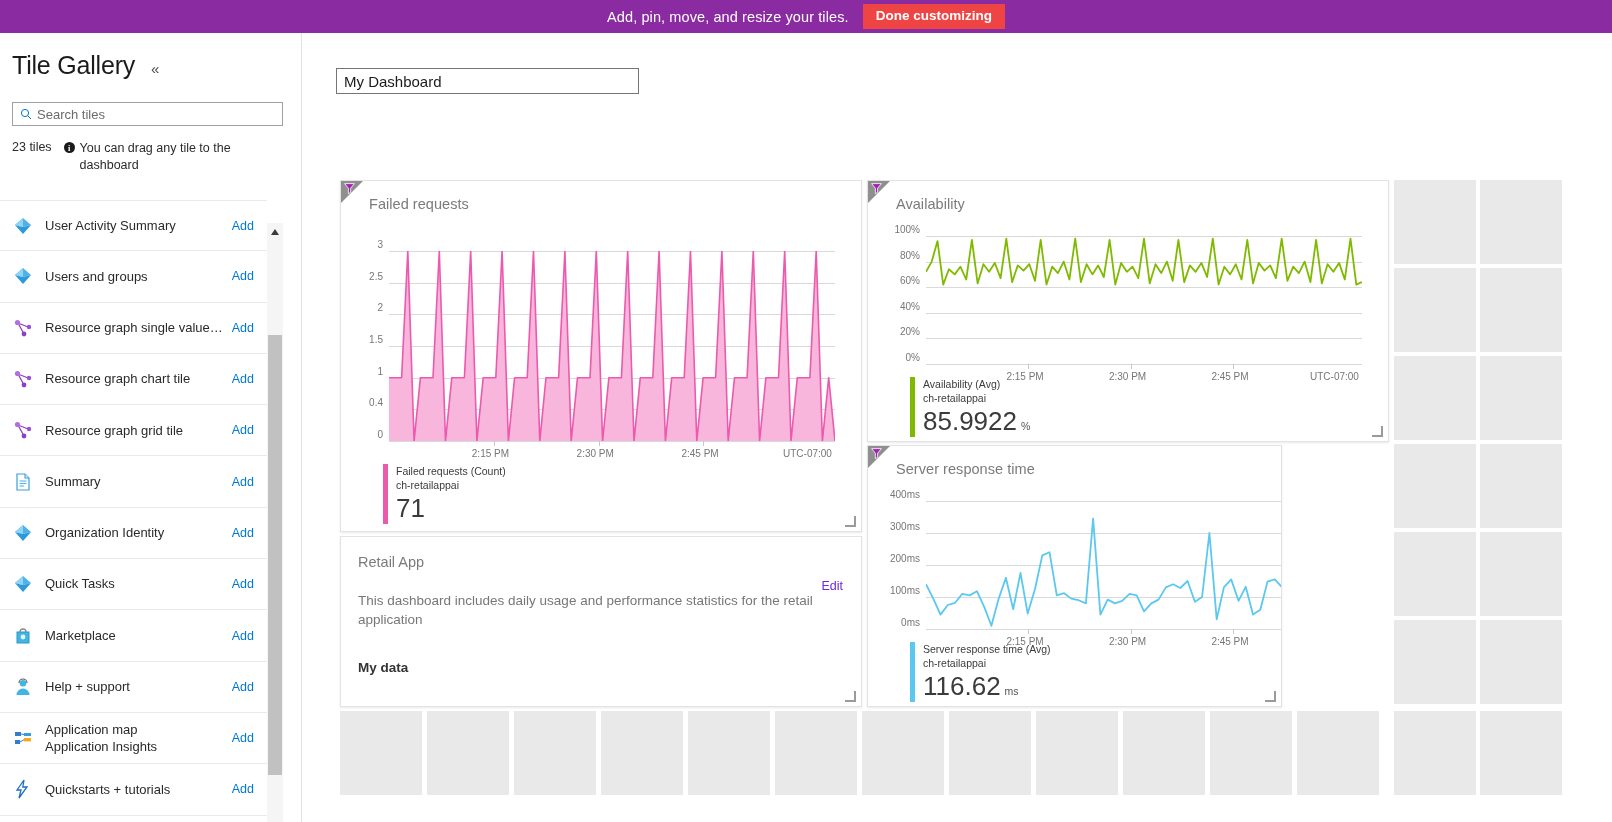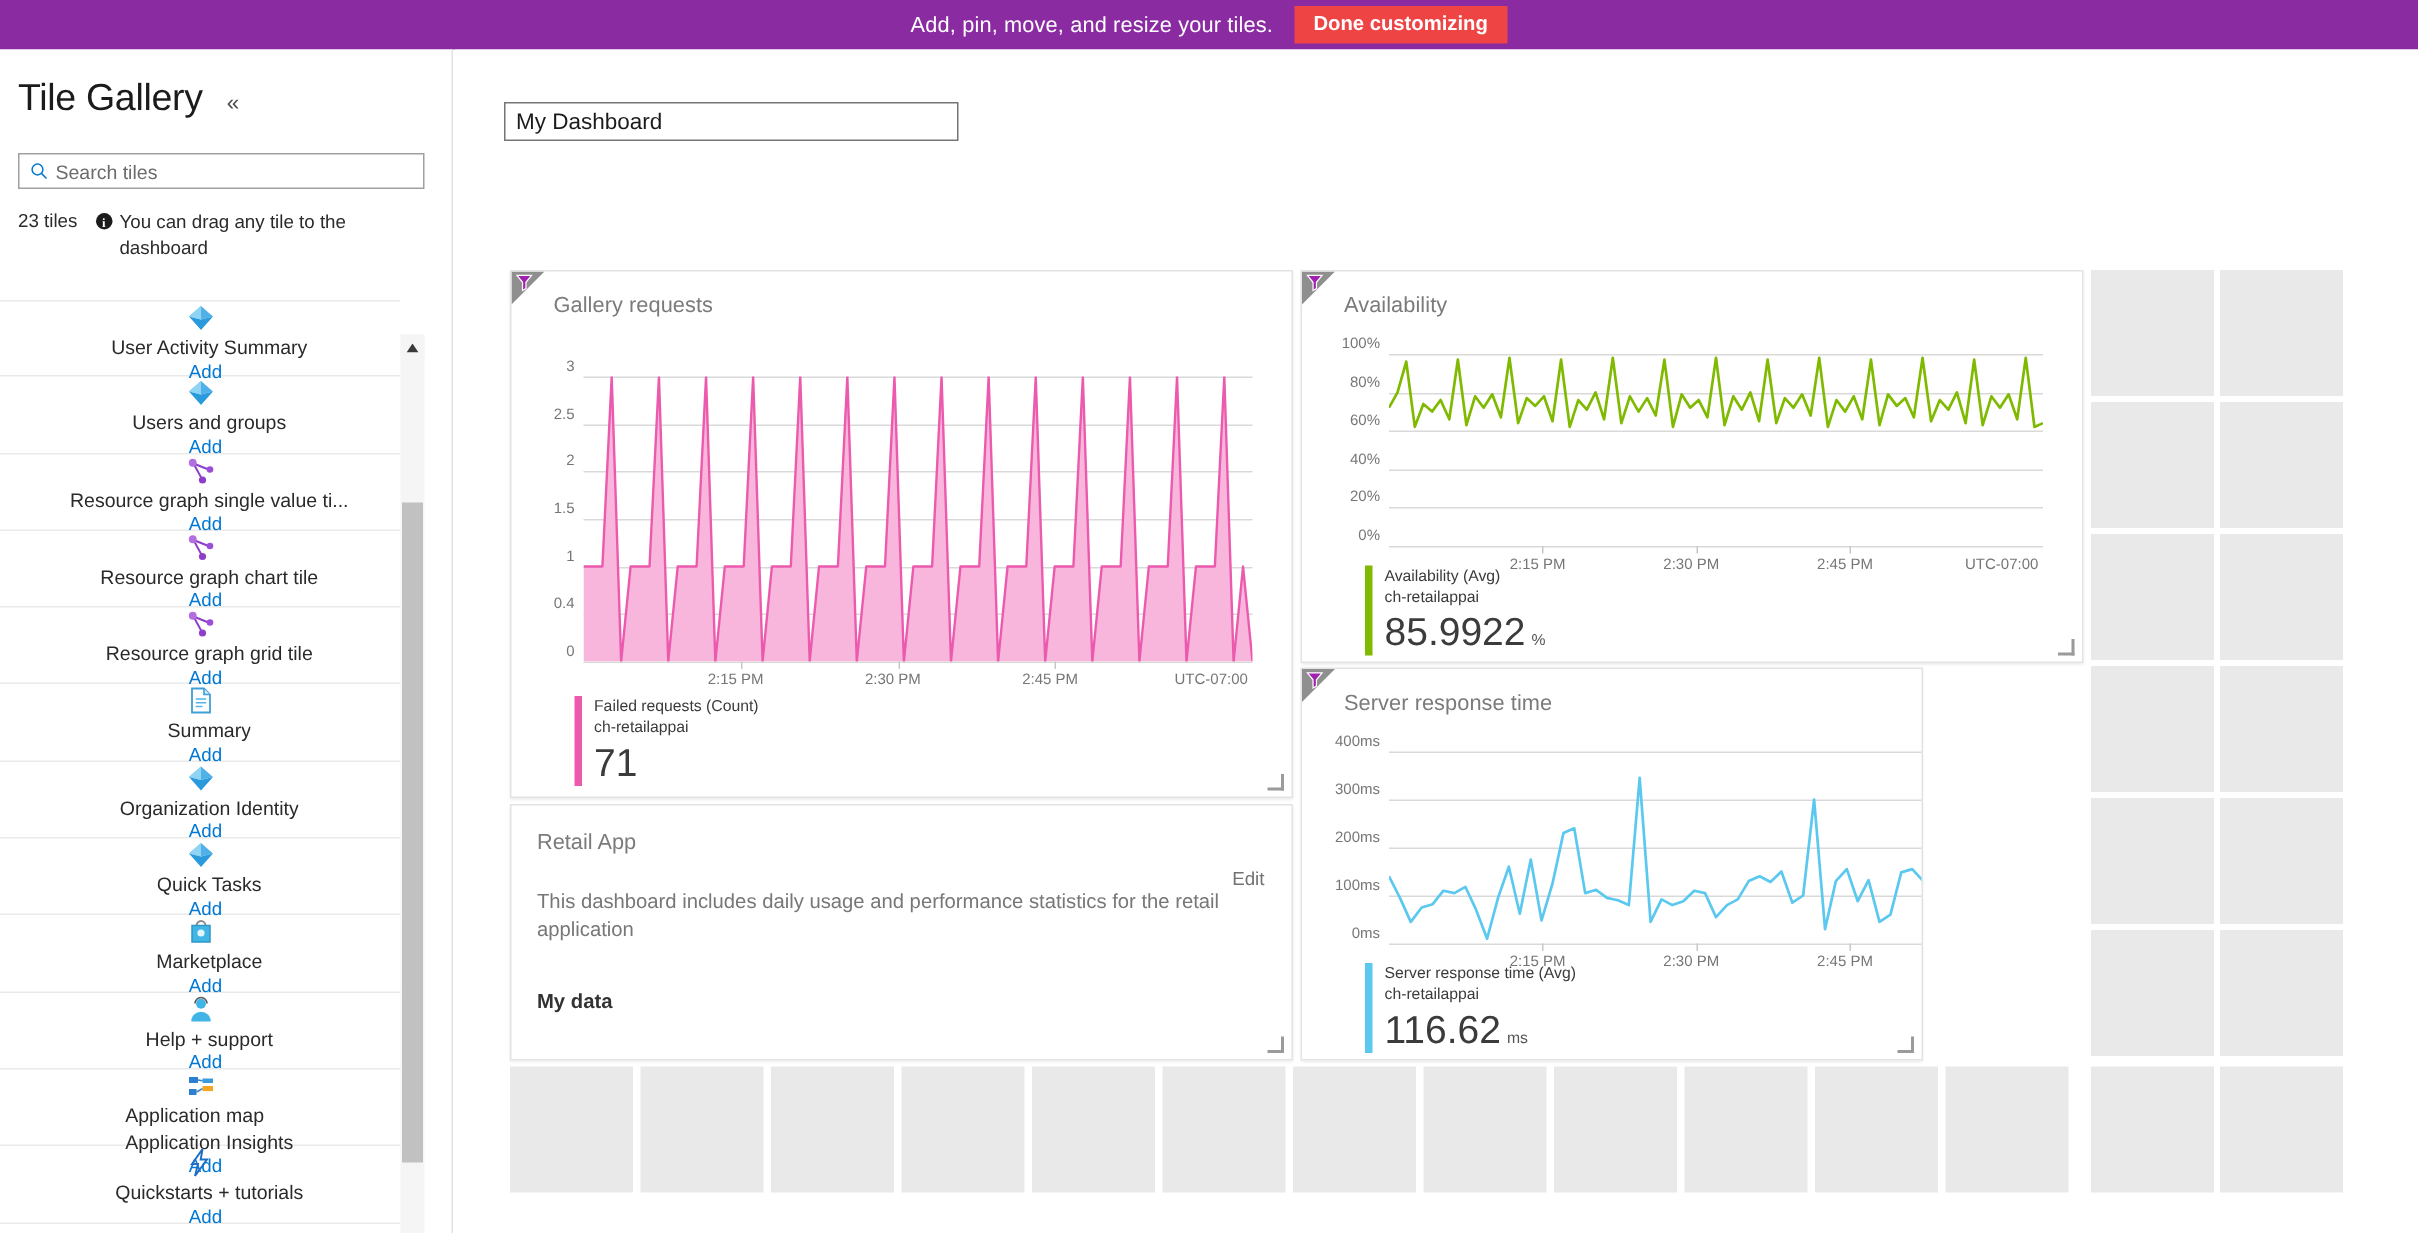--- a/index.html
+++ b/index.html
@@ -92,21 +92,20 @@
     position: absolute; left: 0; top: 167px;
     width: 267px; height: 622px;
     overflow: hidden;
   }
   .tile-item {
     display: flex; align-items: center;
     height: 51.3px;
     padding: 0 0 0 12px;
     border-bottom: 1px solid #eaeaea;
     cursor: grab;
-    flex-direction: column;
   }
   .tile-item:first-child { border-top: 1px solid #eaeaea; }
   .tile-ico {
     flex: 0 0 auto; width: 22px; height: 22px;
     margin-right: 11px; display: flex;
     align-items: center; justify-content: center;
   }
   .tile-label-wrap {
     flex: 1 1 auto; min-width: 0;
     display: flex; flex-direction: column; justify-content: center;
@@ -219,21 +218,21 @@
   }
   .legend-unit { font-size: 10.5px; color: #555; }
 
   
   #md-title {
     font-size: 14.5px; color: #7b7b7b;
     padding: 17px 0 0 17px;
   }
   #md-edit {
     position: absolute; right: 18px; top: 42px;
-    font-size: 12.5px; color: #737373; cursor: pointer;
+    font-size: 12.5px; color: #6d28d9; cursor: pointer;
   }
   #md-heading {
     font-size: 13.5px; color: #333; font-weight: bold;
     padding: 30px 0 0 17px;
   }
   #md-body {
     font-size: 13.5px; color: #777;
     padding: 22px 17px 0 17px; line-height: 1.4;
   }
 </style>
@@ -480,21 +479,21 @@
       <div class="ph" style="left: 994px; top: 678px; width: 82px; height: 84px; background: rgb(233, 233, 233);"></div>
       <div class="ph" style="left: 1091px; top: 678px; width: 82px; height: 84px; background: rgb(233, 233, 233);"></div>
       <div class="ph" style="left: 1177px; top: 678px; width: 82px; height: 84px; background: rgb(233, 233, 233);"></div>
     </div>
 
   <div class="tile" id="tile-failed" style="left:37px; top:147px; width:522px; height:352px;">
     <div class="tile-corner"></div>
     <svg class="tile-corner-ico" viewBox="0 0 16 16">
       <path d="M2 2 h12 l-4.6 5.6 v5.2 l-2.8 1.5 v-6.7 z" fill="#a020b0" stroke="#ffffff" stroke-width="1"></path>
     </svg>
-    <div class="tile-head">Gallery requests</div>
+    <div class="tile-head">Failed requests</div>
     <div class="chart-area" id="chart-failed" style="left:48px; top:70px; width:446px; height:190px;">
         <div class="gridline" style="left: 0px; top: 190px; width: 446px;"></div>
         <div class="axis-lbl y-lbl" style="right: 452px; top: 178px;">0</div>
         <div class="gridline" style="left: 0px; top: 158px; width: 446px;"></div>
         <div class="axis-lbl y-lbl" style="right: 452px; top: 146.333px;">0.4</div>
         <div class="gridline" style="left: 0px; top: 127px; width: 446px;"></div>
         <div class="axis-lbl y-lbl" style="right: 452px; top: 114.667px;">1</div>
         <div class="gridline" style="left: 0px; top: 95px; width: 446px;"></div>
         <div class="axis-lbl y-lbl" style="right: 452px; top: 83px;">1.5</div>
         <div class="gridline" style="left: 0px; top: 63px; width: 446px;"></div>

